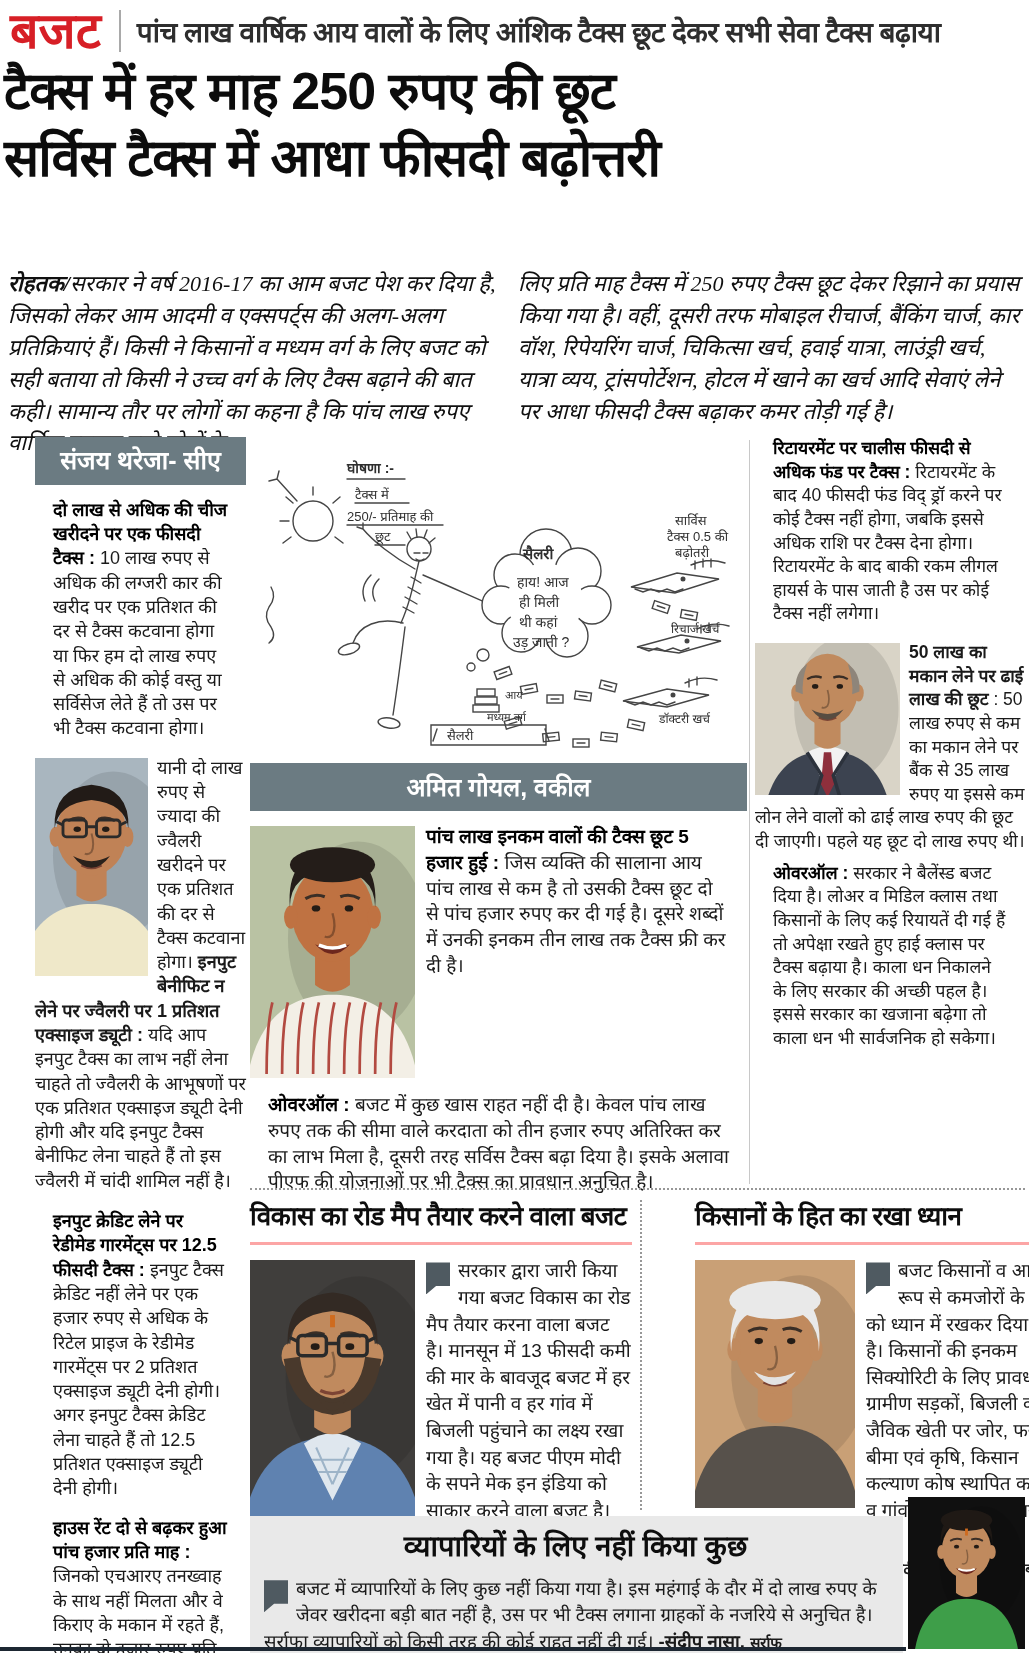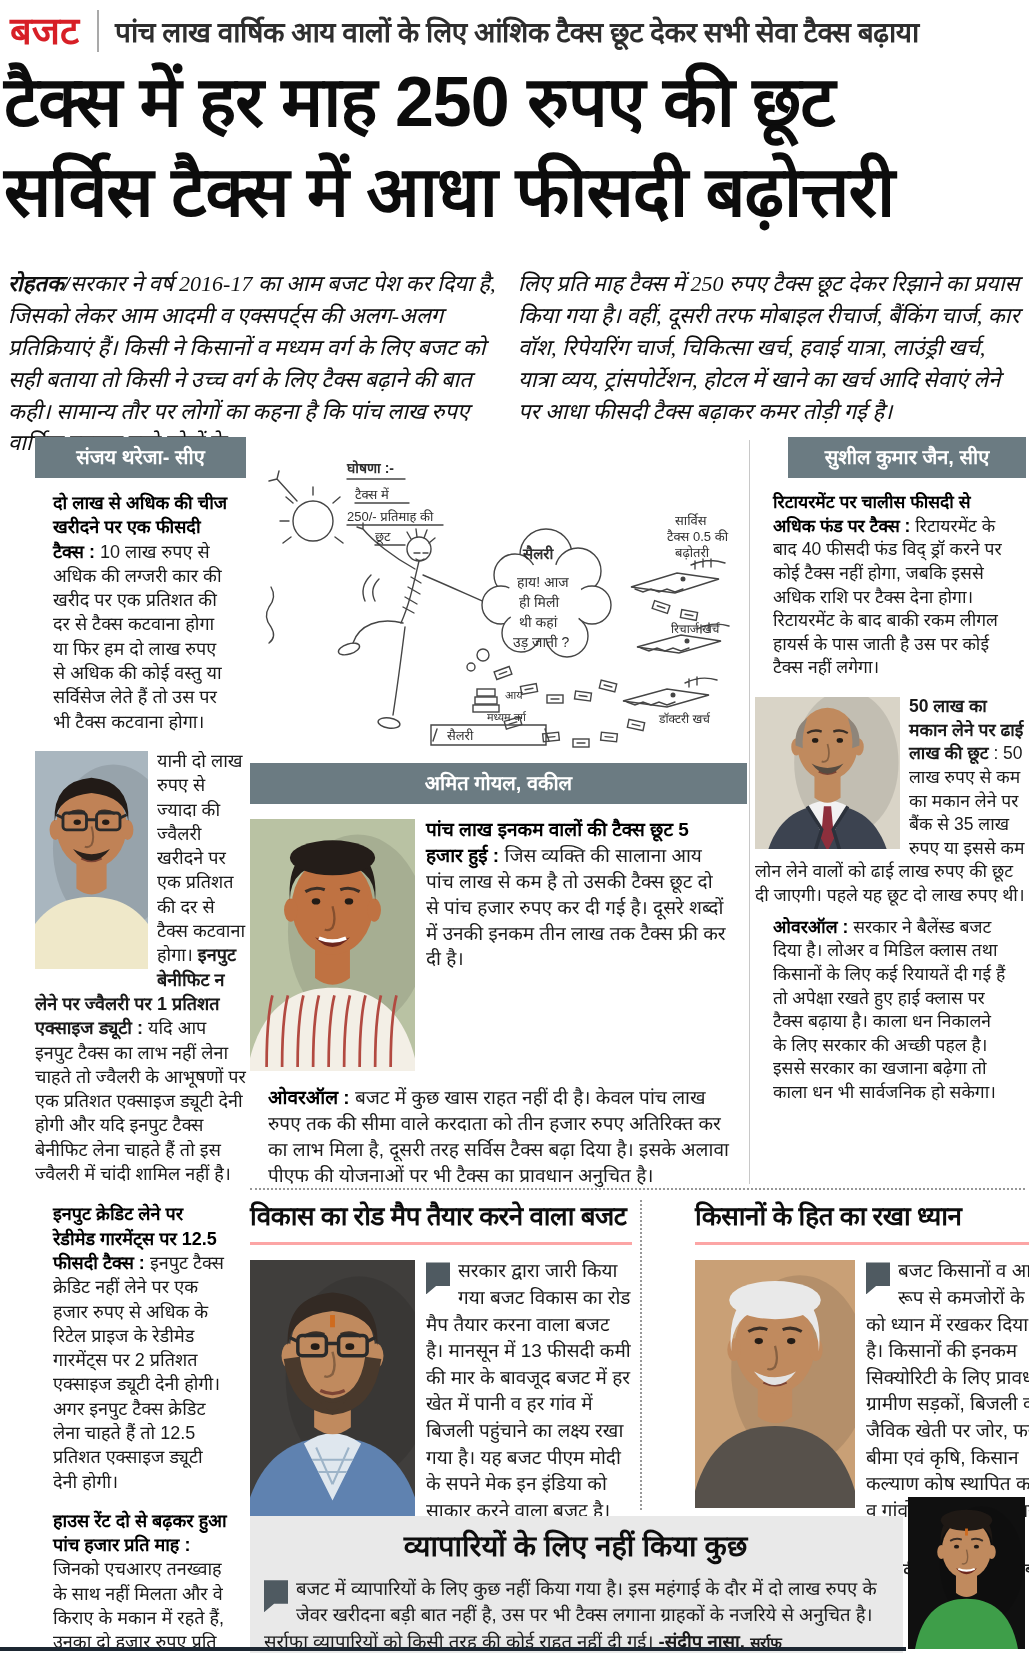--- a/index.html
+++ b/index.html
@@ -1,36 +1,36 @@
 <!DOCTYPE html>
 <html lang="hi"><head>
 <meta charset="utf-8">
 <style>
   html,body{margin:0;padding:0;background:#fff;}
   .page{position:relative;width:1029px;height:1653px;background:#fff;overflow:hidden;
         font-family:"Liberation Sans","DejaVu Sans",sans-serif;color:#1a1a1a;}
   
   .kicker{position:absolute;left:10px;top:6px;right:4px;height:50px;display:flex;align-items:center;}
-  .kicker-tag{font-size:38px;font-weight:800;color:#d71f26;line-height:1;white-space:nowrap;text-align:right;}
+  .kicker-tag{font-size:50px;font-weight:800;color:#d71f26;line-height:1;white-space:nowrap;text-align:right;}
   .kicker-sep{width:2px;height:42px;background:#a9a9a9;margin:0 16px 0 18px;flex:none;}
   .kicker-strip{font-size:28px;font-weight:700;color:#2e2e2e;white-space:nowrap;letter-spacing:-0.5px;}
   
   .headline{position:absolute;left:4px;top:58px;width:1023px;color:#0c0c0c;font-weight:800;}
-  .hl{font-size:70px;line-height:1.28;white-space:nowrap;letter-spacing:-1px;}
+  .hl{font-size:52px;line-height:1.28;white-space:nowrap;letter-spacing:-1px;}
   
   .intro-col{position:absolute;top:268px;font-family:"Liberation Serif","DejaVu Serif",serif;
              font-style:italic;font-size:22px;line-height:1.45;color:#101010;}
   .intro-1{left:8px;width:494px;}
   .intro-2{left:518px;width:506px;}
   .intro-col b{font-weight:700;}
   
   .col-left{position:absolute;left:35px;top:437px;width:211px;font-size:18px;line-height:1.35;}
   .col-mid{position:absolute;left:250px;top:437px;width:497px;font-size:19px;line-height:1.36;}
   .col-right{position:absolute;left:755px;top:437px;width:271px;font-size:17.5px;line-height:1.35;}
-  .col-header{background:#6b7b82;color:#fff;font-weight:700;font-size:20px;text-align:center;
+  .col-header{background:#6b7b82;color:#fff;font-weight:700;font-size:25px;text-align:center;
               padding:7px 2px;margin-bottom:13px;}
   .col-right .col-header{margin-left:33px;}
   .para{margin:0 18px 15px;}
   .para b{color:#000;}
   .photo{overflow:hidden;background:#888;}
   .ph-left{float:left;width:113px;height:218px;margin:2px 9px 4px 0;}
   .ph-mid{float:left;width:165px;height:252px;margin:2px 11px 4px 0;}
   .ph-right{float:left;width:145px;height:152px;margin:2px 9px 2px 0;}
   .ph-vikas{float:left;width:165px;height:265px;margin:2px 11px 2px 0;}
   .ph-kisan{float:left;width:160px;height:248px;margin:2px 11px 2px 0;}
@@ -280,21 +280,20 @@
             <path d="M41 61 q9 10 18 0 q-9 4 -18 0 Z" fill="#6d271d"></path>
             <path d="M43 61.5 q7 3 14 0" stroke="#fff" stroke-width="1.8" fill="none"></path>
           </svg></div>
       <p class="para"><b>पांच लाख इनकम वालों की टैक्स छूट 5 हजार हुई :</b> <span>जिस व्यक्ति की सालाना आय पांच लाख से कम है तो उसकी टैक्स छूट दो से पांच हजार रुपए कर दी गई है। दूसरे शब्दों में उनकी इनकम तीन लाख तक टैक्स फ्री कर दी है।</span></p>
       <div class="clear"></div>
     </div>
     <p class="para" style="margin-top:10px;"><b>ओवरऑल :</b> <span>बजट में कुछ खास राहत नहीं दी है। केवल पांच लाख रुपए तक की सीमा वाले करदाता को तीन हजार रुपए अतिरिक्त कर का लाभ मिला है, दूसरी तरह सर्विस टैक्स बढ़ा दिया है। इसके अलावा पीएफ की योजनाओं पर भी टैक्स का प्रावधान अनुचित है।</span></p>
   </div>
 
   <div class="col-right">
-    <div class="col-header">सुशील कुमार जैन, सीए</div>
     <p class="para"><b>रिटायरमेंट पर चालीस फीसदी से अधिक फंड पर टैक्स :</b> <span>रिटायरमेंट के बाद 40 फीसदी फंड विद् ड्रॉ करने पर कोई टैक्स नहीं होगा, जबकि इससे अधिक राशि पर टैक्स देना होगा। रिटायरमेंट के बाद बाकी रकम लीगल हायर्स के पास जाती है उस पर कोई टैक्स नहीं लगेगा।</span></p>
     <div class="flow">
       <div class="photo ph-right"><svg viewBox="0 0 100 130" width="100%" height="100%" preserveAspectRatio="xMidYMid slice">
             <rect width="100" height="130" fill="#d9d4c7"></rect>
             <ellipse cx="63" cy="58" rx="36" ry="50" fill="rgba(0,0,0,0.10)"></ellipse>
             <path d="M6 130 C12 97 30 87 50 87 C70 87 88 97 94 130 Z" fill="#3c4350"></path>
             <path d="M36 88 L50 114 L64 88 Q57 84 50 84 Q43 84 36 88 Z" fill="#f2f2f2"></path>
             <path d="M47.5 88 h5 l2 22 l-4.5 9 l-4.5 -9 Z" fill="#8e2f3c"></path>
             <path d="M36 88 L46 104 L38 130 M64 88 L54 104 L62 130" stroke="#2c323c" stroke-width="2.4" fill="none"></path>
             <path d="M41 66 h18 v16 q-9 7 -18 0 Z" fill="#c08a5e"></path>

